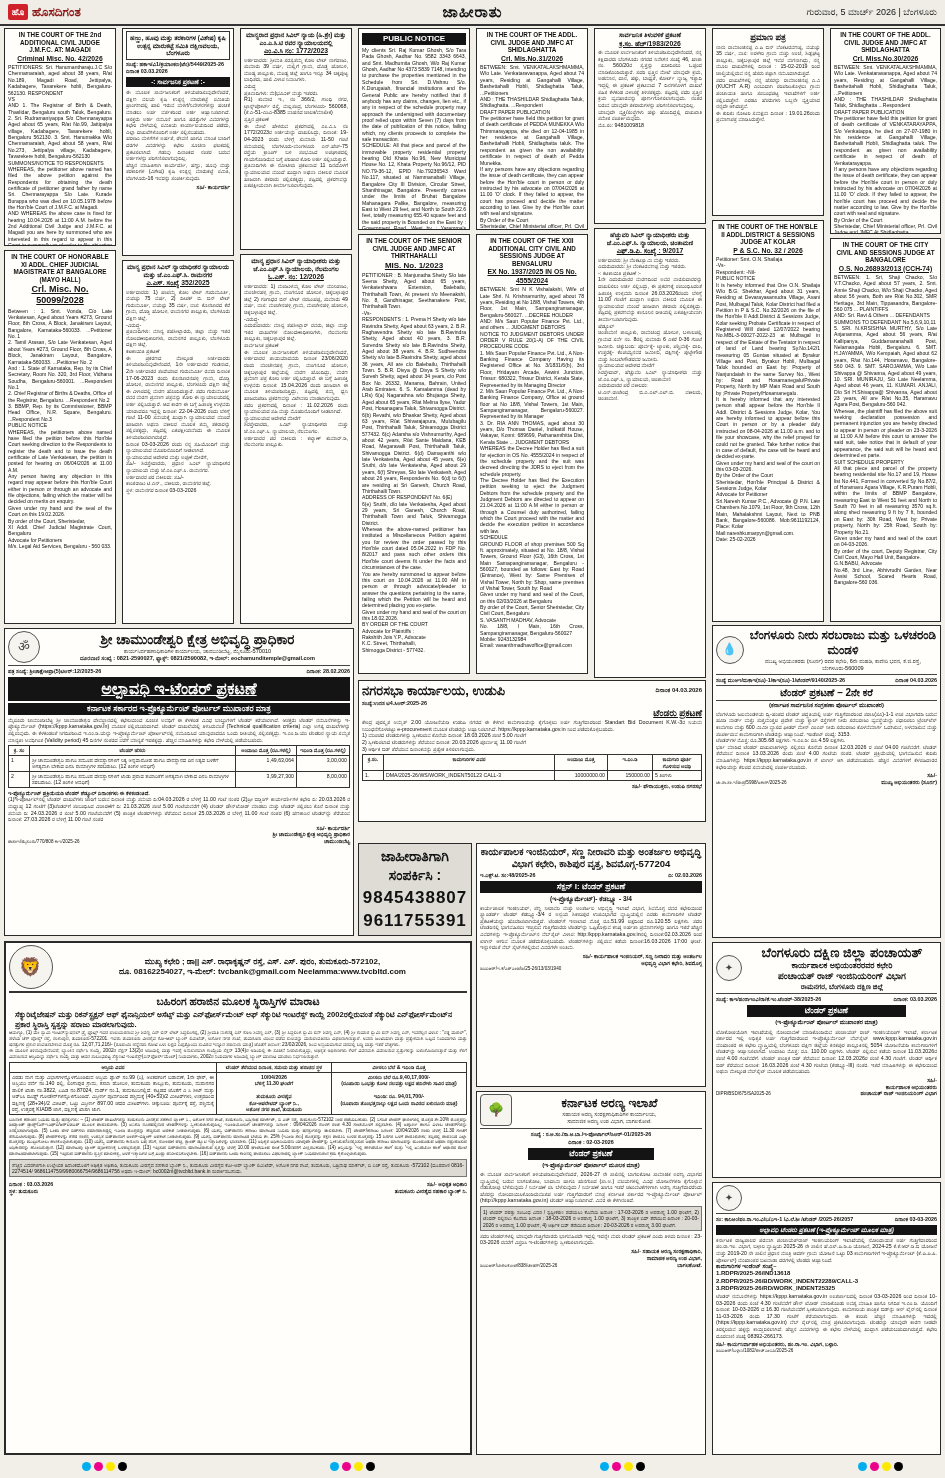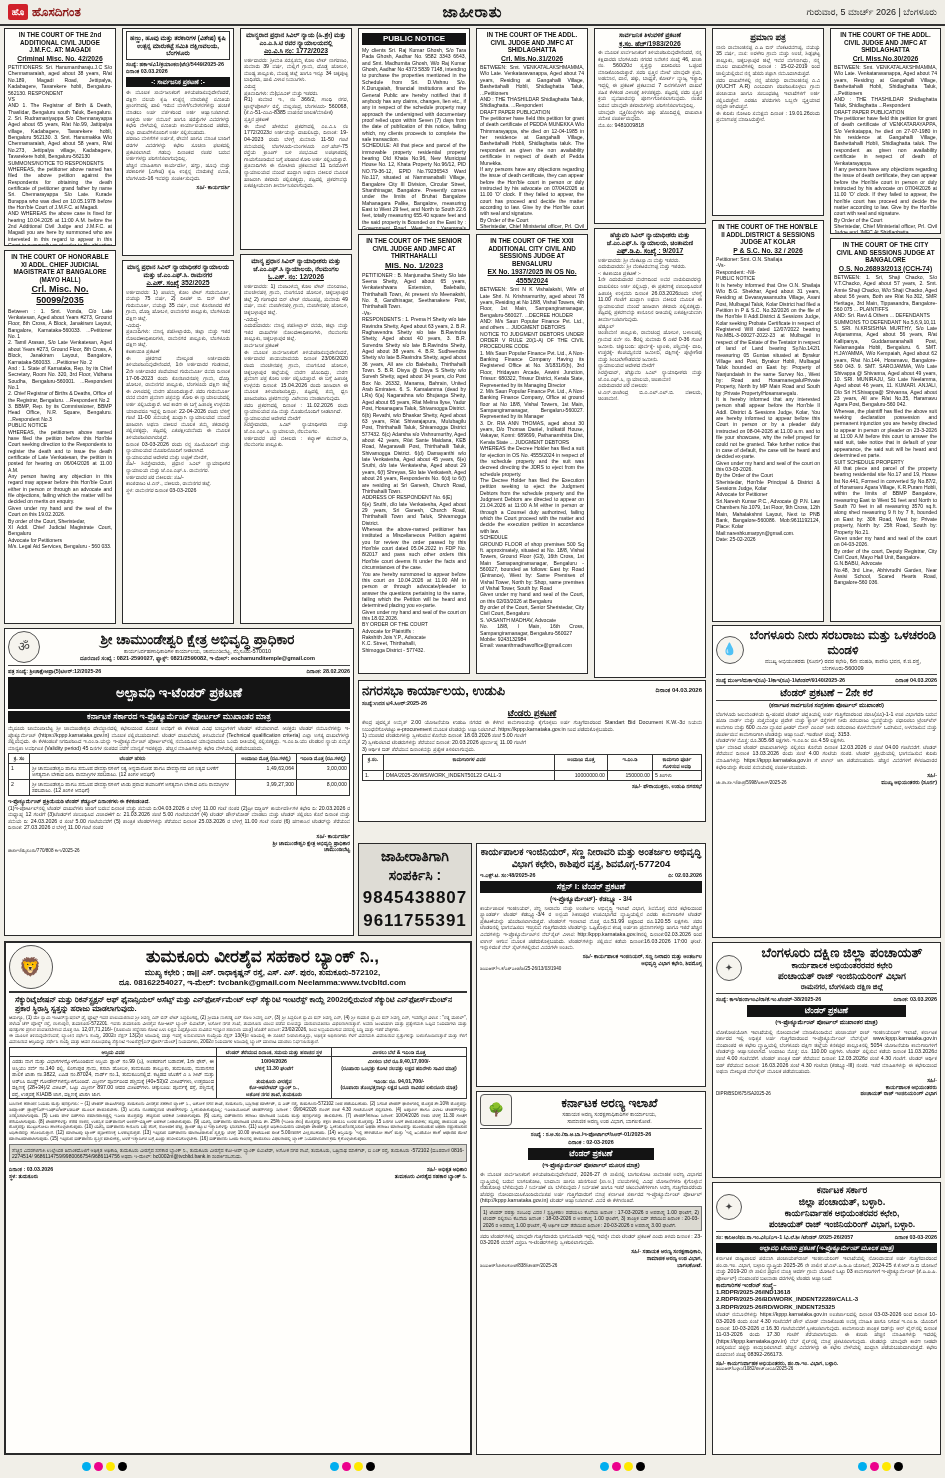--- a/index.html
+++ b/index.html
@@ -9,21 +9,21 @@
   .brandlogo{width:20px;height:16px;background:#d0202a;color:#fff;font-weight:bold;font-size:9px;display:flex;align-items:center;justify-content:center;border-radius:2px;}
   .brandname{color:#8b1414;font-weight:bold;font-size:12px;}
   .ptitle{font-size:15px;font-weight:bold;letter-spacing:1px;}
   .dateline{width:300px;text-align:right;font-weight:normal;font-size:9px;}
   .box{position:absolute;background:#fffefb;border:1px solid #2a2a2a;padding:2px 3px;box-sizing:border-box;overflow:hidden;line-height:1.25;}
   .ct{font-weight:bold;text-align:center;font-size:6.3px;line-height:1.2;}
   .cn{font-weight:bold;text-align:center;font-size:6.8px;text-decoration:underline;margin:1px 0;}
   .bd{font-size:5.1px;text-align:justify;white-space:pre-line;}
   .bd.k{font-size:5.3px;}
   .bn{background:#141414;color:#fff;text-align:center;font-weight:bold;font-size:6.4px;padding:1px 2px;margin:2px 0;}
-  .bn.big{font-size:13px;padding:8px 0;}
+  .bn.big{font-size:16px;padding:2px 0;text-decoration:underline;}
   .bn.mid{font-size:8px;}
   .ref{display:flex;justify-content:space-between;font-size:5.4px;font-weight:bold;margin:1px 0;}
   .orghead{display:flex;align-items:center;gap:5px;border-bottom:1px solid #444;padding-bottom:2px;margin-bottom:2px;}
   .logo{flex:0 0 auto;border:1px solid #555;border-radius:50%;display:flex;align-items:center;justify-content:center;color:#444;background:#f6f4ee;}
   .orgname{font-weight:bold;text-align:center;flex:1;}
   .orgsub{font-size:5.6px;text-align:center;}
   table{border-collapse:collapse;width:100%;margin:2px 0;}
   th,td{border:1px solid #333;font-size:5.2px;padding:1px 2px;vertical-align:top;}
   th{text-align:center;font-weight:bold;}
   .num{text-align:right;white-space:nowrap;}
@@ -68,21 +68,21 @@
 WHEREAS, the petitioner above named has filed the above petition against the Respondents for obtaining the death certificate of petitioner grand father by name Sri. Chennarayappa S/o Late. Kurade Burappa who was died on 10.05.1978 before the Hon'ble Court of J.M.F.C. at Magadi.
 AND WHEREAS the above case is fixed for hearing 10.04.2026 at 11:00 A.M. before the 2nd Additional Civil Judge and J.M.F.C. at Magadi you are here by summoned who are interested in this regard to appear in this Court in personally as pleader to file objection the same. If you failing which are petitioner will be disposed on enquiry.
 Given under my hand and seal of the Court of this 27.02.2026
 BY ORDER OF THE COURT
 SHERISTEDAR, CIVIL JUDGE &amp; JMFC, COURT MAGADI
 PETITIONER ADVOCATE BY ORDER OF THE COURT
 Sri. Chethan.K.R. B.Com.LL.B, Advocate, Main Road, Magadi Town, Bengaluru south District.</div>
   </section>
   <section class="box" style="left:4px;top:250px;width:112px;height:374px">
     <div class="ct">IN THE COURT OF HONORABLE XI ADDL. CHIEF JUDICIAL MAGISTRATE AT BANGALORE (MAYO HALL)</div>
-    <div class="cn" style="font-size:9px">Crl. Misc. No. 50099/2035</div>
+    <div class="cn" style="font-size:9px">Crl. Misc. No. 50099/2028</div>
     <div class="bd">Between : 1. Smt. Vonda, C/o Late Venkatesan, Aged about Years #273, Ground Floor, 8th Cross, A Block, Janakiram Layout, Bangalore, Karnataka-560033. ...Petitioner No. 1
 2. Tamil Arasan, S/o Late Venkatesan, Aged about Years #273, Ground Floor, 8th Cross, A Block, Janakiram Layout, Bangalore, Karnataka-560033. ...Petitioner No. 2
 And : 1. State of Karnataka, Rep. by its Chief Secretary, Room No. 320, 3rd Floor, Vidhana Soudha, Bengaluru-560001. ...Respondent No.1
 2. Chief Registrar of Births &amp; Deaths, Office of the Registrar, Bengaluru. ...Respondent No.2
 3. BBMP, Rep. by its Commissioner, BBMP Head Office, N.R. Square, Bengaluru. ...Respondent No.3
 PUBLIC NOTICE
 WHEREAS, the petitioners above named have filed the petition before this Hon'ble Court seeking direction to the Respondents to register the death and to issue the death certificate of Late Venkatesan, the petition is posted for hearing on 06/04/2026 at 11.00 A.M.
 Any person having any objection in this regard may appear before this Hon'ble Court either in person or through an advocate and file objections, failing which the matter will be decided on merits on enquiry.
 Given under my hand and the seal of the Court on this 19.02.2026.
 By order of the Court, Sheristedar,
@@ -329,21 +329,21 @@
   </section>
 
   <section class="box" style="left:358px;top:680px;width:348px;height:142px">
     <div style="display:flex;justify-content:space-between;align-items:center">
       <div style="font-size:13px;font-weight:bold">ನಗರಸಭಾ ಕಾರ್ಯಾಲಯ, ಉಡುಪಿ</div>
       <div style="font-size:6px;font-weight:bold">ದಿನಾಂಕ 04.03.2026</div>
     </div>
     <div class="ref">
         <span>ಸಂಖ್ಯೆ:ಉನಸ ಟಿ4.ಸಿಆರ್:2025-26</span>
       </div>
-    <div style="text-align:center;font-weight:bold;font-size:9px;text-decoration:underline">ಟೆಂಡರು ಪ್ರಕಟಣೆ</div>
+    <div style="text-align:right;font-weight:bold;font-size:9px;text-decoration:underline">ಟೆಂಡರು ಪ್ರಕಟಣೆ</div>
     <div class="bd k">ಕೇಂದ್ರ ಪುರಸ್ಕೃತ ಅಮೃತ್ 2.00 ಯೋಜನೆಯಡಿ ಉಡುಪಿ ನಗರದ ಈ ಕೆಳಗಿನ ಕಾಮಗಾರಿಯನ್ನು ಕೈಗೊಳ್ಳಲು ಅರ್ಹ ಗುತ್ತಿಗೆದಾರರಿಂದ Standart Bid Document K.W.-3ರ ನಿಯಮ ನಿಬಂಧನೆಗೊಳಪಟ್ಟು e-procurement ಮೂಲಕ ಟೆಂಡರನ್ನು ಅಹ್ವಾನಿಸಲಾಗಿದೆ. https://kppp.karnataka.gov.in ನಿಂದ ಪಡೆದುಕೊಳ್ಳಬಹುದು.
 1) ಮುಂಚದ ಟೆಂಡರುಗಳನ್ನು ಸ್ವೀಕರಿಸುವ ಕೊನೆಯ ದಿನಾಂಕ: 18.03.2026 ಸಂಜೆ 5.00 ಗಂಟೆಗೆ
 2) ಸ್ವೀಕರಿಸಲಾದ ಟೆಂಡರುಗಳನ್ನು ತೆರೆಯುವ ದಿನಾಂಕ: 20.03.2026 ಪೂರ್ವಾಹ್ನ 11.00 ಗಂಟೆಗೆ
 3) ಆರ್ಥಿಕ ಬಿಡ್ ತೆರೆಯುವ ದಿನಾಂಕವನ್ನು ಪ್ರತ್ಯೇಕ ತಿಳಿಸಲಾಗುವುದು.</div>
     <table>
       <tbody>
           <tr>
         <th style="width:16px">ಕ್ರ.ಸಂ.</th>
         <th>ಕಾಮಗಾರಿಗಳ ವಿವರ</th>
         <th style="width:48px">ಅಂದಾಜು ಮೊತ್ತ</th>
@@ -429,25 +429,25 @@
       <div class="sig">ಸಹಿ/-
 ಕಾರ್ಯಪಾಲಕ ಅಭಿಯಂತರರು
 ಪಂಚಾಯತ್ ರಾಜ್ ಇಂಜಿನಿಯರಿಂಗ್ ವಿಭಾಗ</div>
     </div>
   </section>
 
   <section class="box" style="left:4px;top:941px;width:468px;height:514px;border-width:2px">
     <div class="orghead" style="border-bottom:2px solid #333">
       <div class="logo" style="width:42px;height:42px;font-size:18px">🦁</div>
       <div style="flex:1">
-        <div class="bankname">ತುಮಕೂರು ವೀರಶೈವ ಸಹಕಾರ ಬ್ಯಾಂಕ್ ನಿ.,</div>
         <div class="bankaddr">ಮುಖ್ಯ ಕಛೇರಿ ; ಡಾ|| ಎಸ್. ರಾಧಾಕೃಷ್ಣನ್ ರಸ್ತೆ, ಎಸ್. ಎಸ್. ಪುರಂ, ತುಮಕೂರು-572102,</div>
         <div class="bankaddr">ದೂ. 08162254027, ಇ-ಮೇಲ್: tvcbank@gmail.com   Neelamma:www.tvcbltd.com</div>
       </div>
     </div>
+    <div class="bankhead1">ಬಹಿರಂಗ ಹರಾಜಿನ ಮೂಲಕ ಸ್ಥಿರಾಸ್ತಿಗಳ ಮಾರಾಟ</div>
     <div class="bankhead2">ಸೆಕ್ಯುರಿಟೈಜೇಷನ್ ಮತ್ತು ರಿಕನ್‌ಸ್ಟ್ರಕ್ಷನ್ ಆಫ್ ಫೈನಾನ್ಸಿಯಲ್ ಅಸೆಟ್ಸ್ ಮತ್ತು ಎನ್‌ಫೋರ್ಸ್‌ಮೆಂಟ್ ಆಫ್ ಸೆಕ್ಯುರಿಟಿ ಇಂಟರೆಸ್ಟ್ ಕಾಯ್ದೆ 2002ರಲ್ಲಿರುವಂತೆ ಸೆಕ್ಯುರಿಟಿ ಎನ್‌ಫೋರ್ಸ್‌ಮೆಂಟ್‌ನ ಪ್ರಕಾರ ಸ್ಥಿರಾಸ್ತಿ ಸ್ವತ್ತನ್ನು ಹರಾಜು ಮಾಡಲಾಗುವುದು.</div>
     <div class="bd k" style="font-size:4.8px">ಆದಾಗ್ಯೂ, (1) ಮೇ ಸ್ವಾಮಿ ಇಂಟರ್‌ನ್ಯಾಷನಲ್ ಡ್ರೈ ಫ್ರೂಟ್ಸ್ ಇದರ ಪಾಲುದಾರರಾದ ಶ್ರೀ ಶಿವಣ್ಣ ಎಸ್ ಬಿನ್ ಲೇಟ್ ಸಿದ್ದಲಿಂಗಪ್ಪ, (2) ಶ್ರೀಮತಿ ನಾಗರತ್ನ ಎಸ್ ಕೋಂ ಶಿವಣ್ಣ ಎಸ್, (3) ಶ್ರೀ ಸಿದ್ದಲಿಂಗ ಸ್ವಾಮಿ ಬಿನ್ ಶಿವಣ್ಣ ಎಸ್, (4) ಶ್ರೀ ಕುಮಾರ ಸ್ವಾಮಿ ಬಿನ್ ಶಿವಣ್ಣ ಎಸ್, ಇವರೆಲ್ಲರ ವಿಳಾಸ : ''ರತ್ನ ಮಹಲ್'', ಹಳೆಯ ಚೆಕ್ ಪೋಸ್ಟ್ ರಸ್ತೆ, ರಂಗಾಪುರ, ತುಮಕೂರು-572201. ಇವರು ತುಮಕೂರು ವೀರಶೈವ ಕೋ-ಆಪ್ ಬ್ಯಾಂಕ್ ಲಿಮಿಟೆಡ್, ಅಶೋಕ ನಗರ ಶಾಖೆ, ತುಮಕೂರು ಯಿಂದ ಪಡೆದ ಸಾಲವನ್ನು ಮರುಪಾವತಿಸಲು ವಿಫಲರಾಗಿರುತ್ತಾರೆ. ಅವರು ಜಂಟಿಯಾಗಿ ಮತ್ತು ಪ್ರತ್ಯೇಕವಾಗಿ ಒಪ್ಪಿದ ನಿಯಮಗಳು ಮತ್ತು ಷರತ್ತುಗಳ ಪ್ರಕಾರ ಪಾವತಿಸಬೇಕಾದ ಮೊತ್ತ ರೂ. 12,07,71,216/- (ರೂಪಾಯಿ ಹನ್ನೆರಡು ಕೋಟಿ ಏಳು ಲಕ್ಷದ ಎಪ್ಪತ್ತೊಂದು ಸಾವಿರದ ಇನ್ನೂರ ಹದಿನಾರು ಮಾತ್ರ) ಜೊತೆಗೆ ದಿನಾಂಕ: 23/02/2026, ರಿಂದ ಅನ್ವಯವಾಗುವ ದರದಲ್ಲಿ ಬಡ್ಡಿ ಮತ್ತು ಇತರೆ ವೆಚ್ಚಗಳು.
 ಈ ಮೂಲಕ ತಿಳಿಸುವುದೇನೆಂದರೆ, ಬ್ಯಾಂಕಿನ ಸರ್ಫೇಸಿ ಕಾಯ್ದೆ, 2002ರ ಸೆಕ್ಷನ್ 13(2)ರ ಅಡಿಯಲ್ಲಿ ಮತ್ತು ಇದಕ್ಕೆ ಅನುಸಾರವಾಗಿ ಕಾಯ್ದೆಯ ಸೆಕ್ಷನ್ 13(4)ರ ಅಡಿಯಲ್ಲಿ ಈ ಸೂಚನೆ ನೀಡಲಾಗುತ್ತಿದ್ದು, ಅಧಿಕೃತ ಅಧಿಕಾರಿಗಳು ಕೆಳಗೆ ವಿವರವಾಗಿ ವಿವರಿಸಿರುವ ಸ್ವತ್ತುಗಳನ್ನು ಬಳಸಿಕೊಂಡಿರುತ್ತಾರೆ ಮತ್ತು ಕೆಳಗೆ ವಿವರಿಸಿರುವ ಆಸ್ತಿಯನ್ನು ಸರ್ಫೇಸಿ ಕಾಯ್ದೆ ಮತ್ತು ಆದರ ಸಂಬಂಧಪಟ್ಟ ಸೆಕ್ಯುರಿಟಿ ಇಂಟರೆಸ್ಟ್(ಎನ್‌ಫೋರ್ಸ್‌ಮೆಂಟ್) ನಿಯಮಗಳು, 2002ರ ನಿಯಮಗಳ ಅಡಿಯಲ್ಲಿ ಬ್ಯಾಂಕ್ ಮಾರಾಟ ಮಾಡಲು ನಿರ್ಧರಿಸಿರುತ್ತಾರೆ.</div>
     <table>
       <tbody>
           <tr>
         <th>ಆಸ್ತಿಯ ವಿವರ</th>
         <th style="width:110px">ಟೆಂಡರ್ ತೆರೆಯುವ ದಿನಾಂಕ, ಸಮಯ ಮತ್ತು ಹರಾಜಿನ ಸ್ಥಳ</th>
         <th style="width:130px">ಮೀಸಲು ಬೆಲೆ &amp; ಇಎಂಡಿ ಮೊತ್ತ</th>
       </tr>
@@ -501,26 +501,20 @@
       <div class="foot">ಡಿಐಪಿಆರ್/ಬಾಗಲಕೋಟೆ/838/ಟೆಂಡರ್/2025-26</div>
       <div class="sig">ಸಹಿ/- ಸಹಾಯಕ ಅರಣ್ಯ ಸಂರಕ್ಷಣಾಧಿಕಾರಿ,
 ಸಾಮಾಜಿಕ ಅರಣ್ಯ ಉಪ ವಿಭಾಗ,
 ಬಾಗಲಕೋಟೆ.</div>
     </div>
   </section>
 
   <section class="box" style="left:712px;top:1182px;width:229px;height:273px">
     <div class="orghead">
       <div class="logo" style="width:24px;height:24px;font-size:10px">✦</div>
-      <div style="flex:1">
-        <div class="orgname" style="font-size:9px">ಕರ್ನಾಟಕ ಸರ್ಕಾರ</div>
-        <div class="orgname" style="font-size:9.5px">ಜಿಲ್ಲಾ ಪಂಚಾಯತ್, ಬಳ್ಳಾರಿ.</div>
-        <div class="orgname" style="font-size:8.5px">ಕಾರ್ಯನಿರ್ವಾಹಕ ಅಭಿಯಂತರವರ ಕಛೇರಿ,</div>
-        <div class="orgname" style="font-size:8.5px">ಪಂಚಾಯತ್ ರಾಜ್ ಇಂಜಿನಿಯರಿಂಗ್ ವಿಭಾಗ, ಬಳ್ಳಾರಿ.</div>
-      </div>
     </div>
     <div class="ref">
       <span>ಸಂ: ಕಾನಿಅಂ/ಪಂ.ರಾ.ಇಂ.ವಿ/ಬ/ಎಇ-1 /ವಿ.ಲೆ.ಶೀ /ಟೆಂಡರ್ /2025-26/2057</span>
       <span>ದಿನಾಂಕ 03-03-2026</span>
     </div>
     <div class="bn" style="font-style:italic">ಅಲ್ಪಾವಧಿ ಟೆಂಡರು ಪ್ರಕಟಣೆ (ಇ-ಪ್ರೊಕ್ಯೂರ್ಮೆಂಟ್ ಮೂಲಕ ಮಾತ್ರ)</div>
     <div class="bd k">ಕರ್ನಾಟಕ ರಾಜ್ಯಪಾಲರ ಪರವಾಗಿ ಪಂಚಾಯತ್‌ರಾಜ್ ಇಂಜಿನಿಯರಿಂಗ್ ಇಲಾಖೆಯಲ್ಲಿ ನೋಂದಾಯಿತ ಅರ್ಹ ಗುತ್ತಿಗೆದಾರರಿಂದ ಪಂ.ರಾ.ಇಂ. ವಿಭಾಗ, ಬಳ್ಳಾರಿ ವ್ಯಾಪ್ತಿಯ 2025-26 ನೇ ಸಾಲಿನ ಹೆ.ಎಸ್.ಪಿ.ಡಿ.ಪಿ ಯೋಜನೆ, 2024-25 ಕೆ.ಕೆ.ಆರ್.ಡಿ.ಬಿ ಯೋಜನೆ ಮತ್ತು 2019-20 ನೇ ಸಾಲಿನ ಪ್ರಧಾನ ಮಂತ್ರಿ ಆದರ್ಶ ಗ್ರಾಮ ಯೋಜನೆ ಒಟ್ಟು 03 ಕಾಮಗಾರಿಗಳಿಗೆ ಇ-ಪ್ರೊಕ್ಯೂರ್ಮೆಂಟ್ (ಕೆ.ಪಿ.ಪಿ.ಪಿ. ಪೋರ್ಟಲ್) ಮುಖಾಂತರ ಬಟವಾಡಾ ದರಗಳಲ್ಲಿ ಟೆಂಡರು ಆಹ್ವಾನಿಸಿದೆ.</div>
     <div style="font-size:5.8px;font-weight:bold">ಕಾಮಗಾರಿಗಳ ಇಂಡೆಂಟ್ ಸಂಖ್ಯೆ–</div>
     <div style="font-size:6px;font-weight:bold">1.RDPR/2025-26/IND13618</div>
     <div style="font-size:6px;font-weight:bold">2.RDPR/2025-26/BD/WORK_INDENT22289/CALL-3</div>

